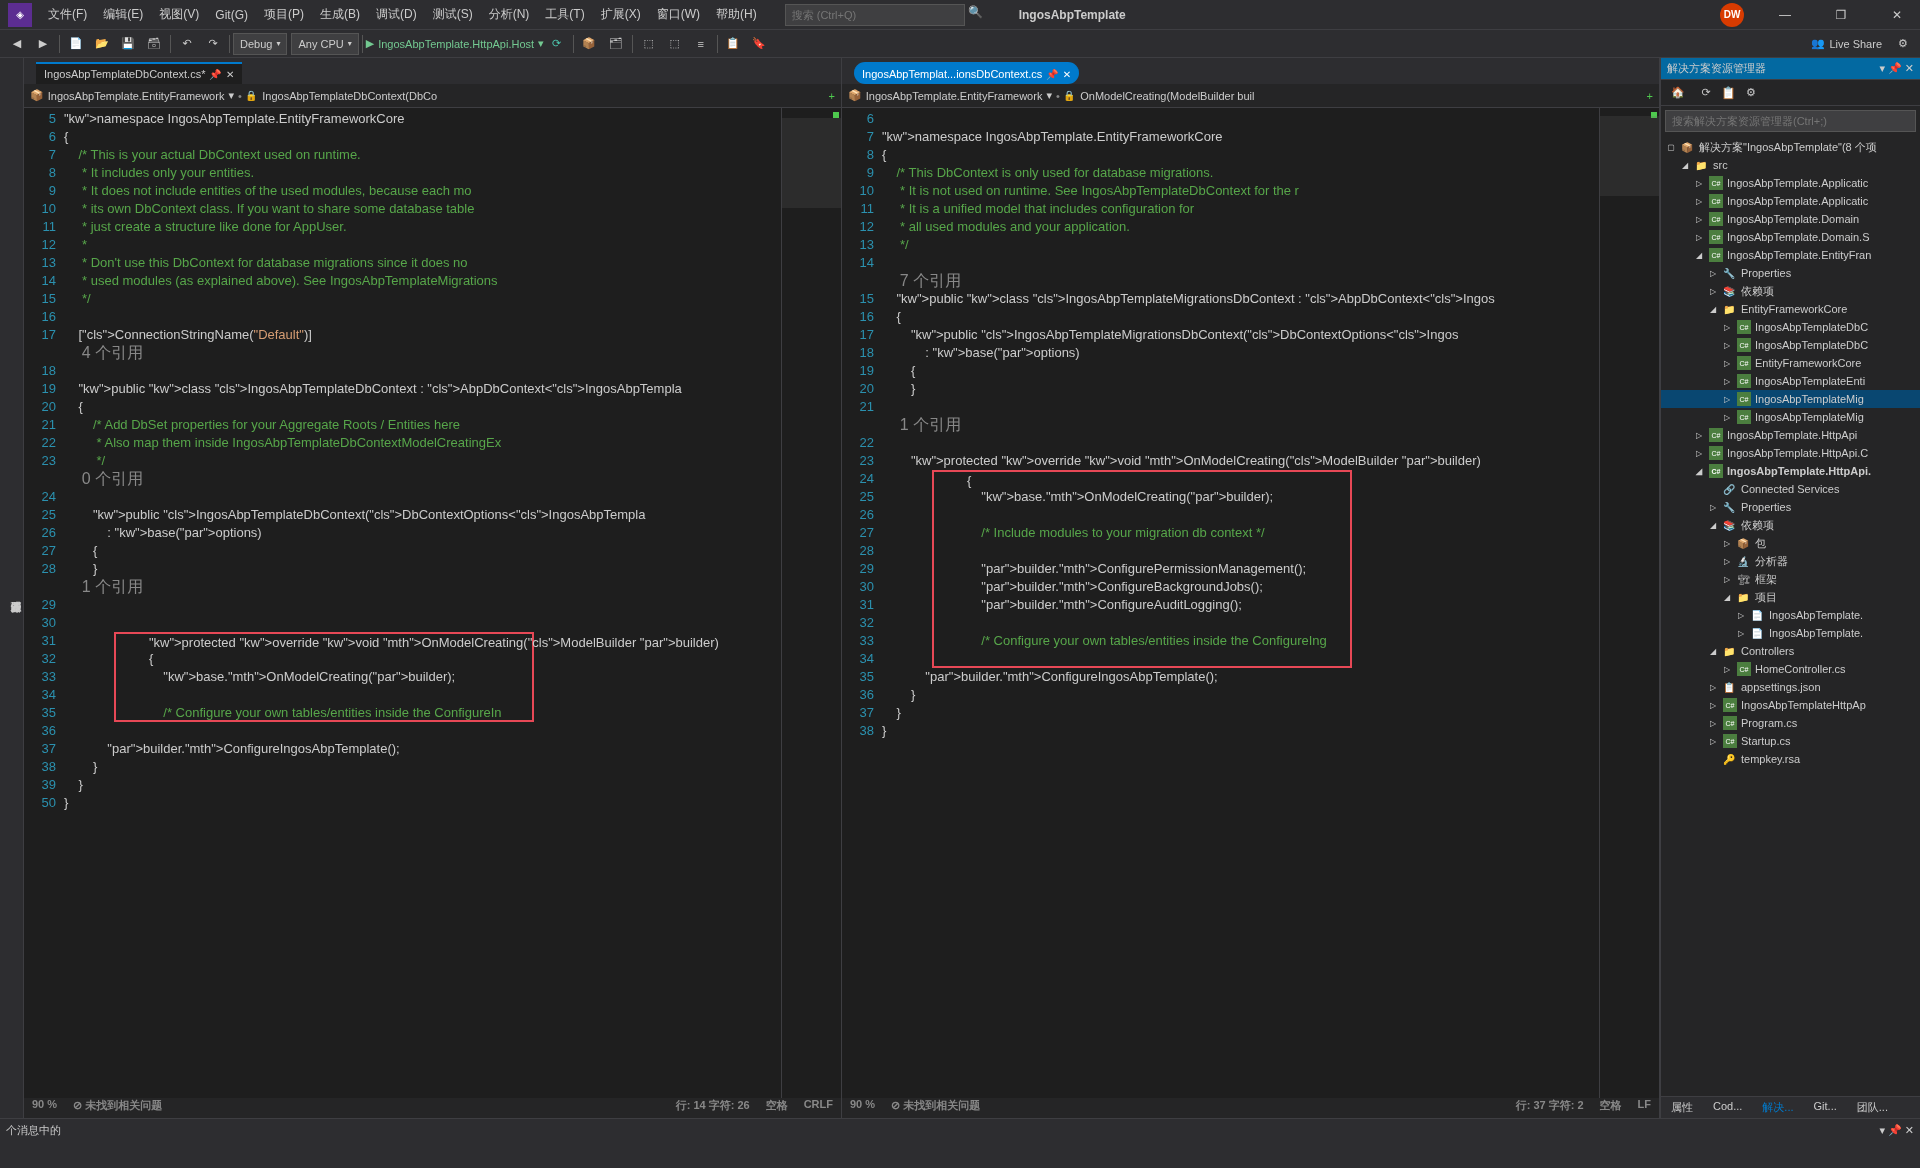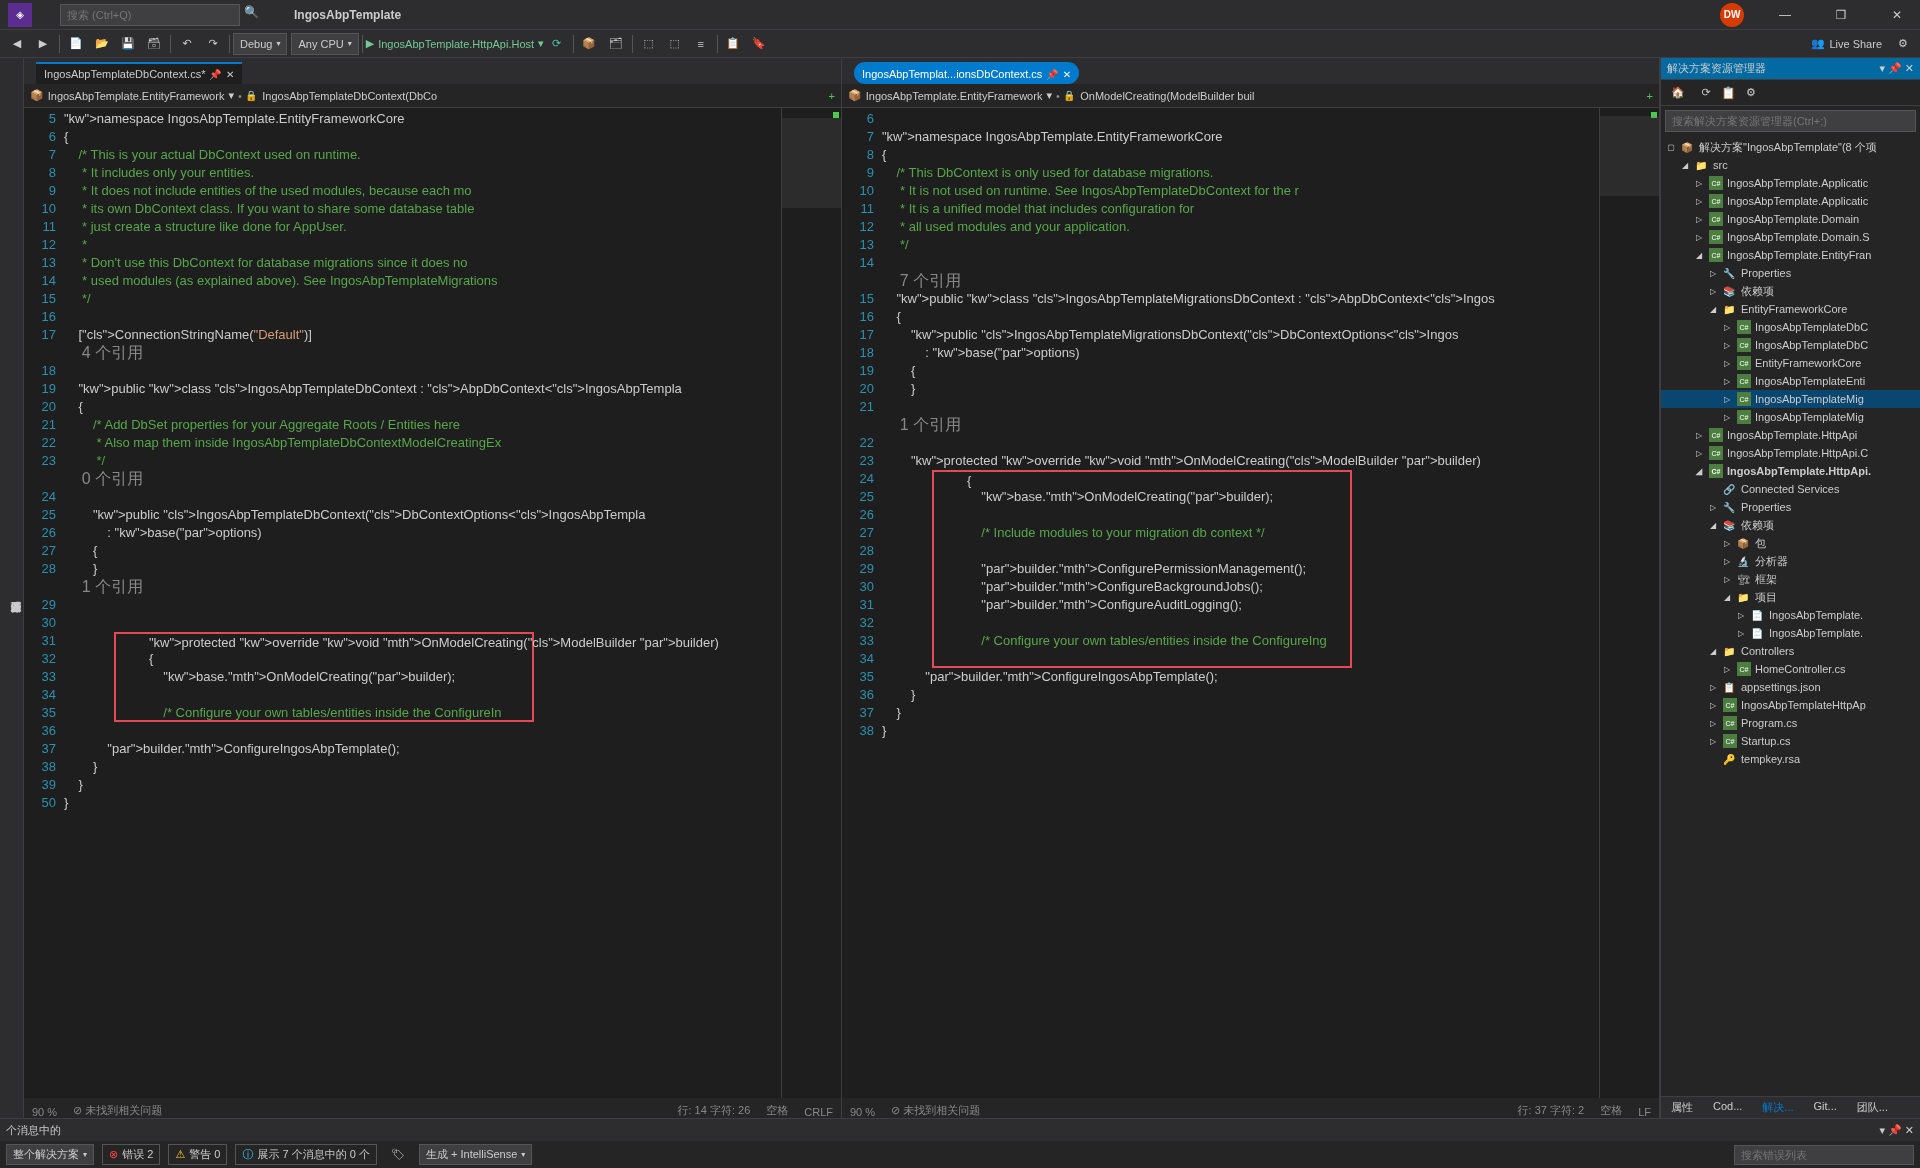--- a/index.html
+++ b/index.html
@@ -37,21 +37,21 @@
 .code-area { flex:1; display:flex; background:#1e1e1e; overflow:hidden; }
 .line-numbers { width:40px; text-align:right; color:#2b91af; font-size:13px; font-family:Consolas,monospace; padding:2px 8px 2px 0; line-height:18px; user-select:none; }
 .code-content { flex:1; font-family:Consolas,monospace; font-size:13px; line-height:18px; padding:2px 0; position:relative; white-space:pre; overflow:hidden; }
 .minimap { width:60px; background:#1e1e1e; border-left:1px solid #3e3e42; position:relative; }
 .minimap-ind { position:absolute; right:2px; width:6px; height:6px; background:#4ec94e; top:4px; }
 .minimap-region { position:absolute; width:100%; background:rgba(100,100,100,0.2); }
 .code-line { height:18px; }
 .str { color:#d69d73; }
 .com { color:#57a64a; }
 .codelens { color:#888; font-size:16px; height:18px; line-height:18px; }
-.status-area { background:#252526; height:20px; display:flex; align-items:flex-end; padding:0 8px; font-size:11px; color:#888; gap:16px; }
+.status-area { background:#252526; height:20px; display:flex; align-items:flex-start; padding:0 8px; font-size:11px; color:#888; gap:16px;font-weight:bold; }
 .status-area .no-issues { color:#888; }
 .right-panel { width:260px; background:#252526; border-left:1px solid #3e3e42; display:flex; flex-direction:column; }
 .panel-header { background:#0369a1; height:22px; display:flex; align-items:center; padding:0 6px; font-size:11px; border-bottom:1px solid #3e3e42; }
 .panel-toolbar { height:26px; display:flex; align-items:center; padding:0 4px; gap:2px; border-bottom:1px solid #3e3e42; }
 .panel-search { background:#3f3f41; border:1px solid #555; height:22px; padding:0 6px; color:#aaa; font-size:11px; margin:4px; }
 .tree { flex:1; overflow:auto; font-size:11px; padding:2px 0; }
 .tree-item { display:flex; align-items:center; height:18px; padding-left:4px; gap:4px; white-space:nowrap; }
 .tree-item.selected { background:#094771; }
 .tree-item.bold { font-weight:bold; }
 .tree-toggle { width:12px; display:inline-block; text-align:center; font-size:8px; }
@@ -64,20 +64,35 @@
 .err-chip { display:flex; align-items:center; gap:4px; padding:2px 6px; border:1px solid #555; }
 .prop-tabs { display:flex; font-size:11px; background:#2d2d30; border-top:1px solid #3e3e42; }
 .prop-tab { padding:3px 10px; color:#ccc; }
 .prop-tab.active { color:#007acc; }
 </style>
 </head>
 <body>
 
 <div class="menubar">
   <div class="vs-logo">◈</div>
+  <div class="menu-section" id="menu-items">
+      <span class="menu-item">文件(F)</span>
+      <span class="menu-item">编辑(E)</span>
+      <span class="menu-item">视图(V)</span>
+      <span class="menu-item">Git(G)</span>
+      <span class="menu-item">项目(P)</span>
+      <span class="menu-item">生成(B)</span>
+      <span class="menu-item">调试(D)</span>
+      <span class="menu-item">测试(S)</span>
+      <span class="menu-item">分析(N)</span>
+      <span class="menu-item">工具(T)</span>
+      <span class="menu-item">扩展(X)</span>
+      <span class="menu-item">窗口(W)</span>
+      <span class="menu-item">帮助(H)</span>
+    </div>
   <input class="search-box" placeholder="搜索 (Ctrl+Q)" style="">
   <span class="search-icon">🔍</span>
   <div class="solution-name">IngosAbpTemplate</div>
   <div class="window-controls">
     <div class="avatar">DW</div>
     <div class="win-btn">—</div>
     <div class="win-btn">❐</div>
     <div class="win-btn">✕</div>
   </div>
 </div>
@@ -500,32 +515,14 @@
         <span class="prop-tab">团队...</span>
       </div>
   </div>
 </div>
 
 <div class="bottom-panel">
   <div class="err-header">
     <span>个消息中的</span>
     <span style="margin-left:auto">▾ 📌 ✕</span>
   </div>
-  <div class="err-toolbar">
-    <div class="err-drop">整个解决方案</div>
-    <div class="err-chip">
-        <span style="color:#f44">⊗</span> 
-        <span>错误 2</span>
-      </div>
-    <div class="err-chip">
-        <span style="color:#fc3">⚠</span> 
-        <span>警告 0</span>
-      </div>
-    <div class="err-chip">
-        <span style="color:#4cf">ⓘ</span> 
-        <span>展示 7 个消息中的 0 个</span>
-      </div>
-    <span class="tool-btn">🏷</span>
-    <div class="err-drop">生成 + IntelliSense</div>
-    <input style="margin-left: auto; background: rgb(63, 63, 65); border: 1px solid rgb(85, 85, 85); height: 20px; padding: 0px 6px; color: rgb(170, 170, 170); font-size: 11px; width: 180px;" placeholder="搜索错误列表">
-  </div>
 
 </div>
 
 </body></html>

